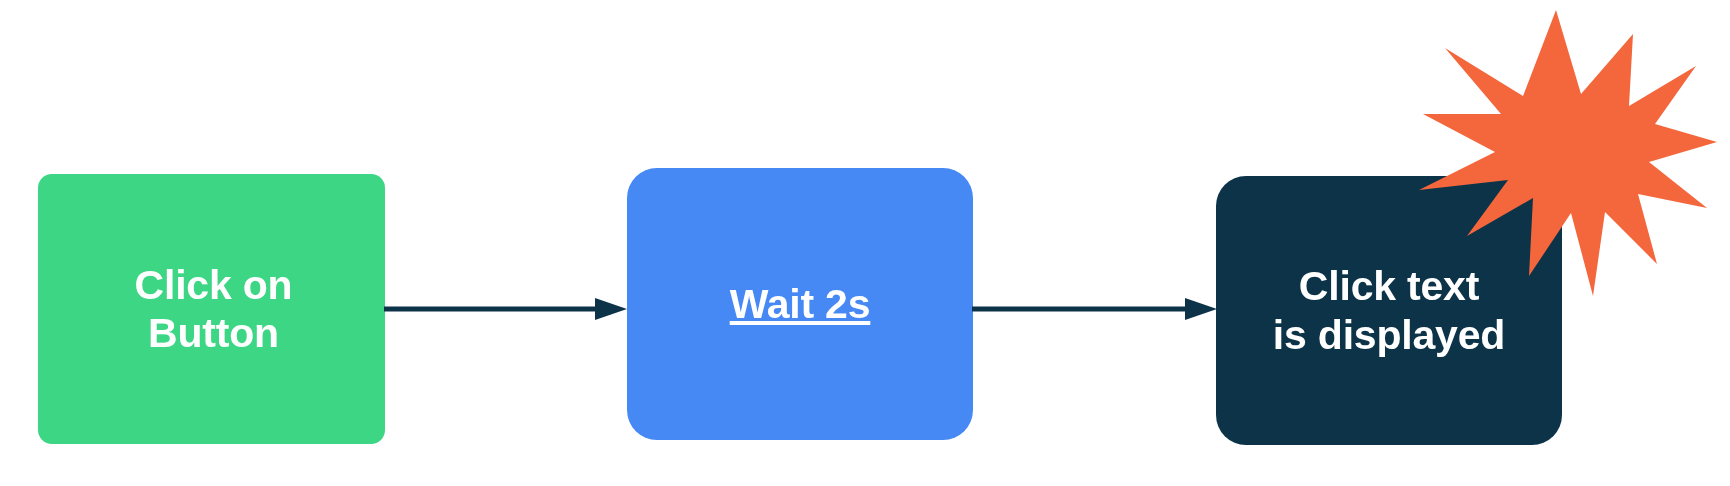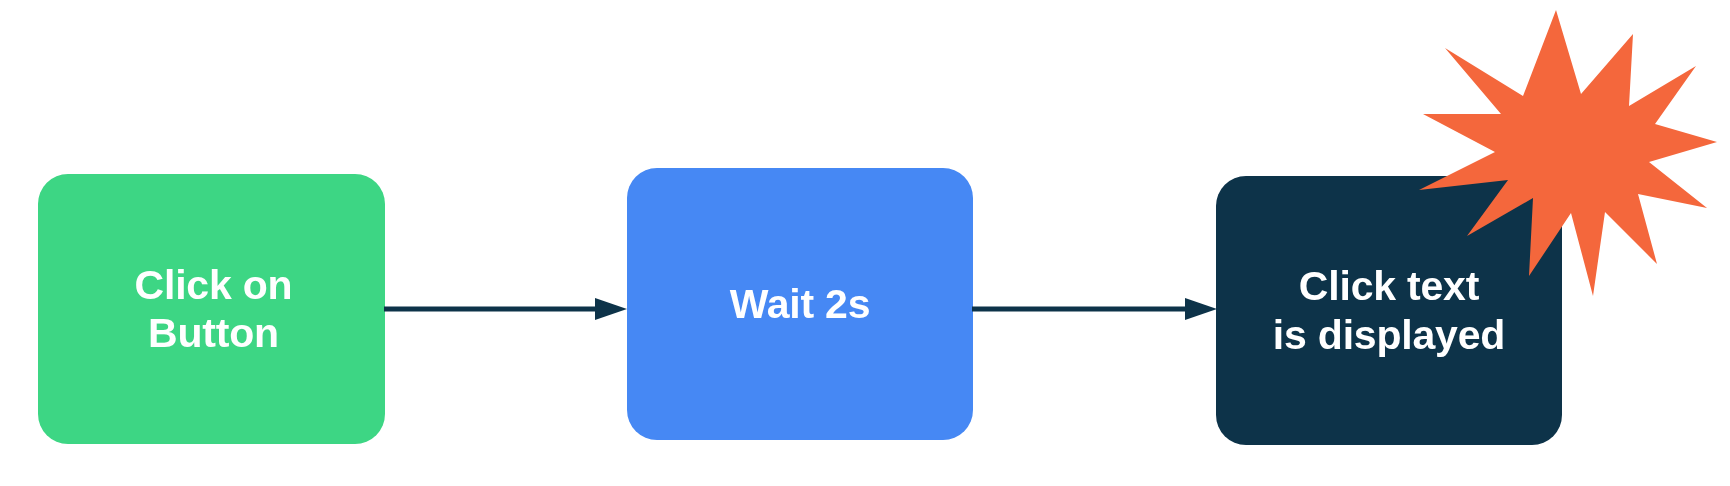--- a/index.html
+++ b/index.html
@@ -29,29 +29,30 @@
     line-height: 1.18;
     letter-spacing: -0.2px;
     box-sizing: border-box;
     padding: 6px 14px;
   }
   #node-click {
     left: 38px;
     top: 174px;
     width: 347px;
     height: 270px;
-    border-radius: 30px;
+    border-radius: 14px;
     padding-left: 18px;
   }
   #node-wait {
     left: 627px;
     top: 168px;
     width: 346px;
     height: 272px;
     border-radius: 30px;
+    text-decoration: underline;
   }
   #node-assert {
     left: 1216px;
     top: 176px;
     width: 346px;
     height: 269px;
     border-radius: 30px;
     z-index: 2;
   }
   .node-label {

